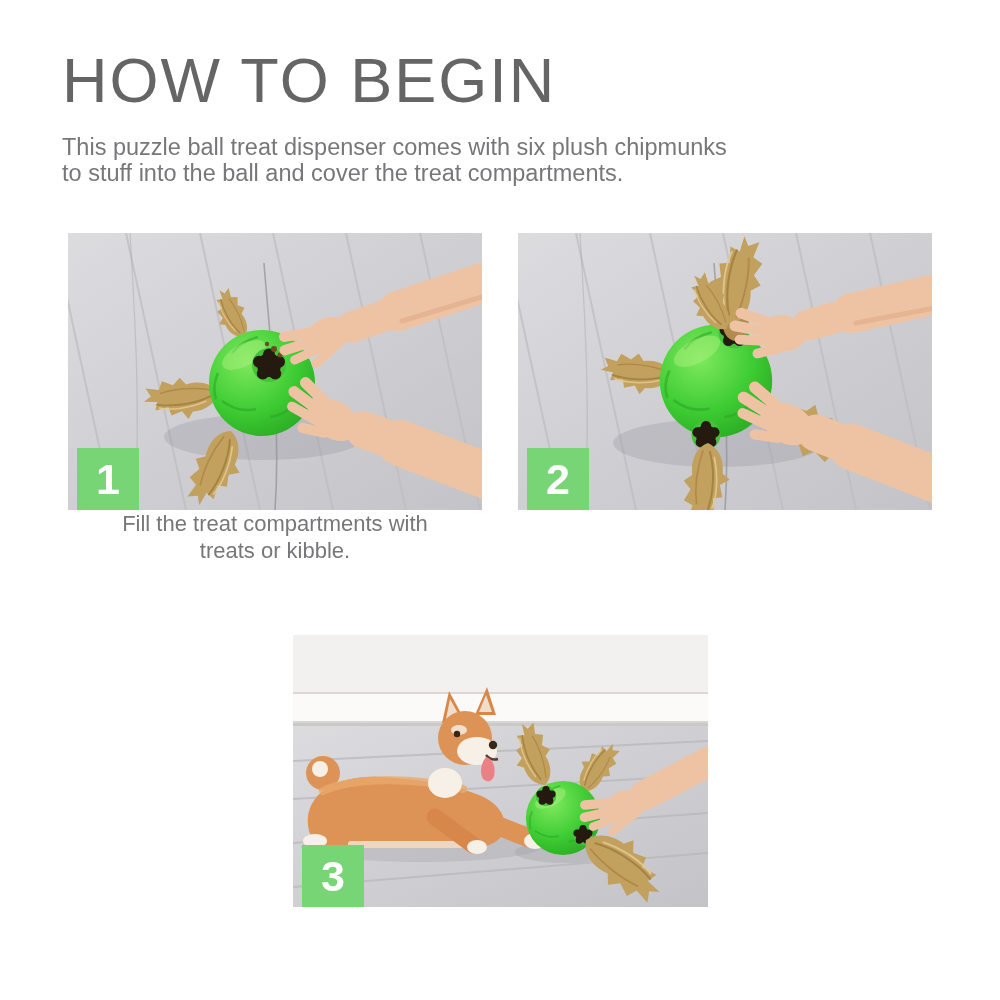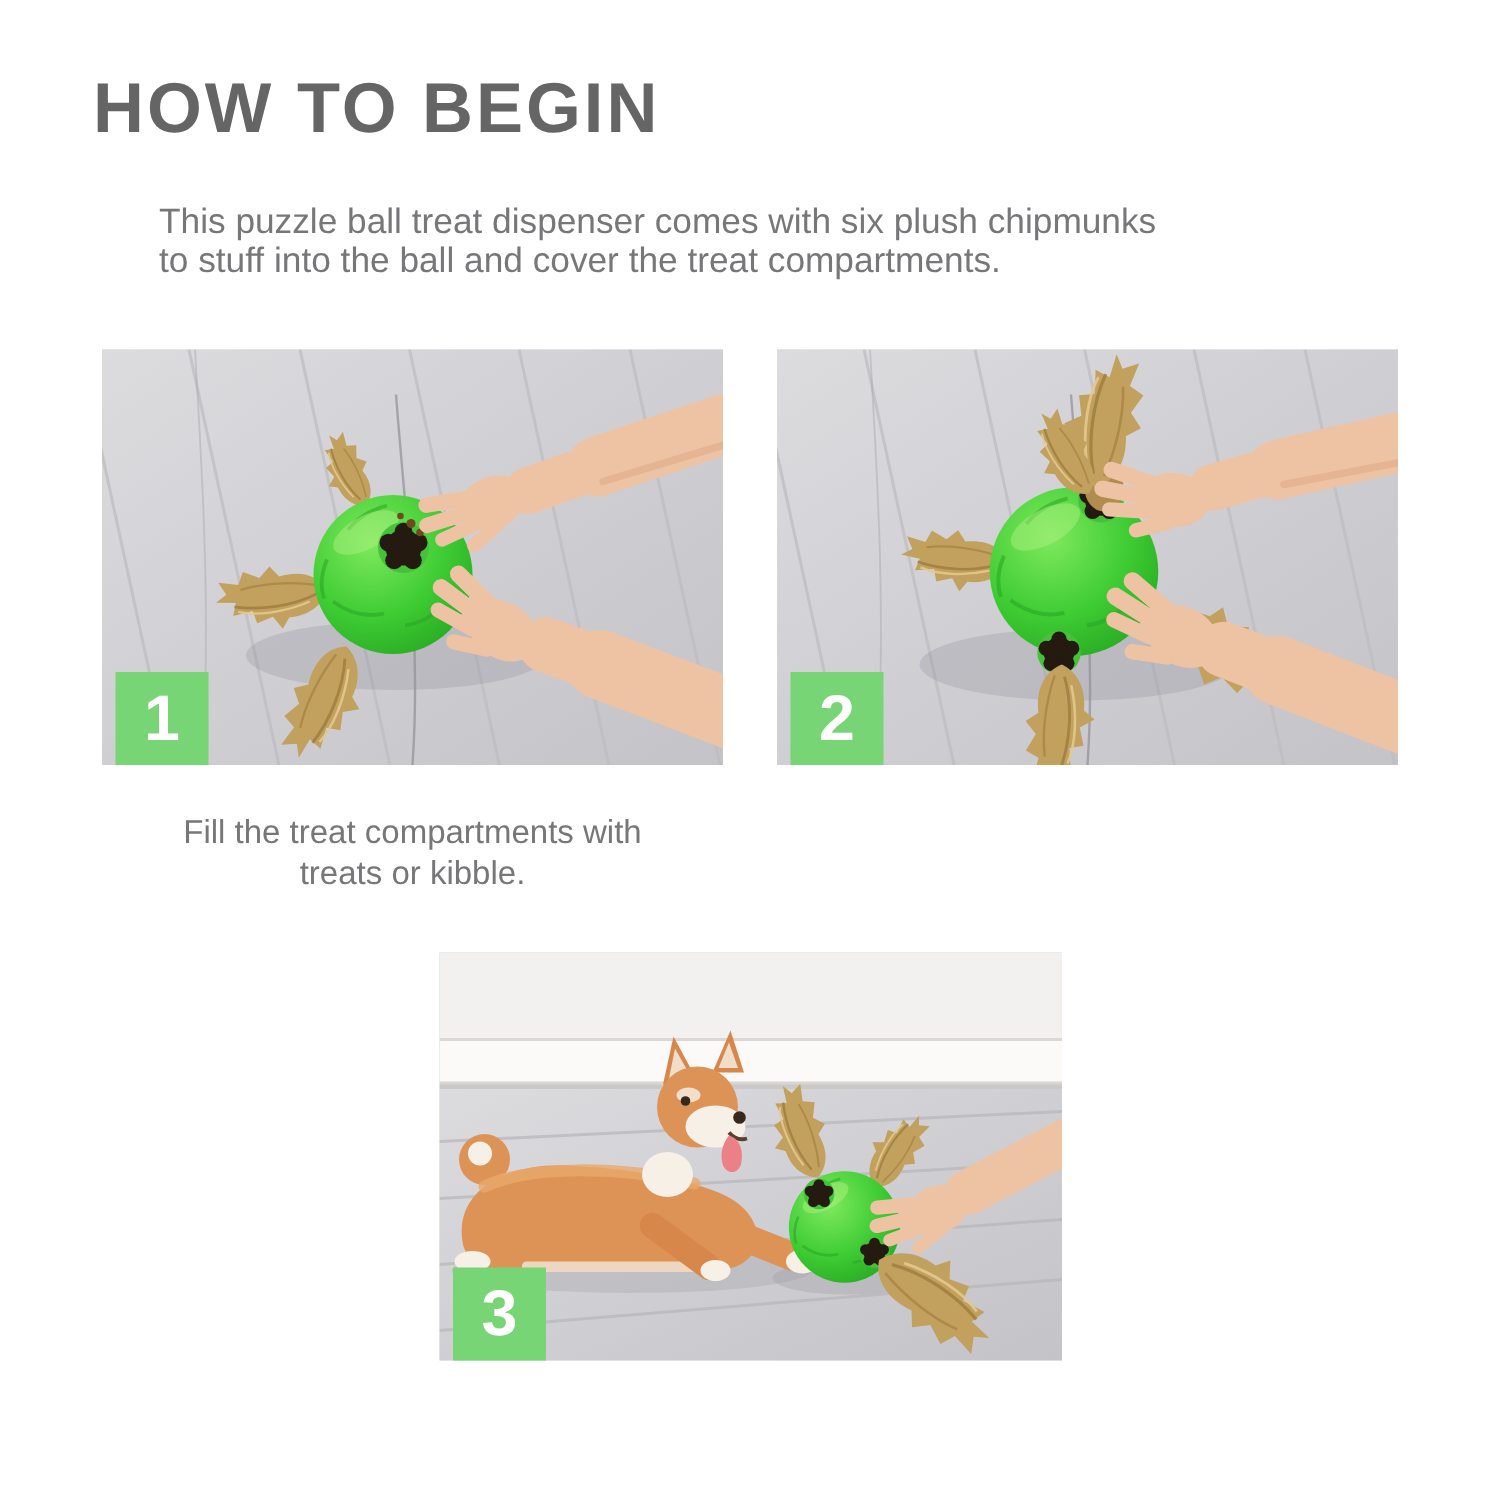--- a/index.html
+++ b/index.html
@@ -2,45 +2,44 @@
 <html style="--title-text: #656565; --body-text: #77777a; --badge-green: #77d575; --badge-number: #ffffff; --ball-green: #3ecc33; --floor-gray: #d0d0d4; --wall-white: #f2f1ef; --tail-tan: #c2a05e; --skin-tone: #eec3a3; --dog-orange: #dd9356;"><head>
 <meta charset="utf-8">
 <style>
   html,body{margin:0;padding:0;background:#ffffff;}
   .page{
     position:relative;width:1000px;height:1000px;background:#ffffff;
     font-family:"Liberation Sans", sans-serif;overflow:hidden;
   }
   .title{
     position:absolute;left:62px;top:47px;margin:0;
-    font-size:47px;line-height:1.05;font-weight:700;letter-spacing:2px;
+    font-size:63px;line-height:1.05;font-weight:400;letter-spacing:2px;
     color:var(--title-text,#656565);
   }
   .subtitle{
     position:absolute;left:62px;top:134px;
     font-size:23.5px;line-height:26px;color:var(--body-text,#77777a);
     white-space:pre-line;
-    margin-left:44px;
   }
   .step{position:absolute;}
   #step-1{left:68px;top:233px;width:414px;}
   #step-2{left:518px;top:233px;width:414px;}
   #step-3{left:293px;top:635px;width:415px;}
   .photo{position:relative;width:100%;background:#d0d0d4;}
   .photo svg{display:block;width:100%;height:100%;}
   .badge{
     position:absolute;left:9px;bottom:0;width:62px;height:62px;
     background:var(--badge-green,#77d575);
     display:flex;align-items:center;justify-content:center;
   }
   .badge span{
     color:var(--badge-number,#ffffff);font-size:43px;font-weight:700;line-height:1;
   }
   .caption{
-    margin-top:31px;text-align:center;
+    margin-top:0;text-align:center;
     font-size:22px;line-height:27px;color:var(--body-text,#77777a);
     white-space:pre-line;
   }
 </style>
 </head>
 <body>
 
 <svg width="0" height="0" style="position:absolute" aria-hidden="true">
   <defs>
     <linearGradient id="floorGrad" x1="0" y1="0" x2="1" y2="1">

